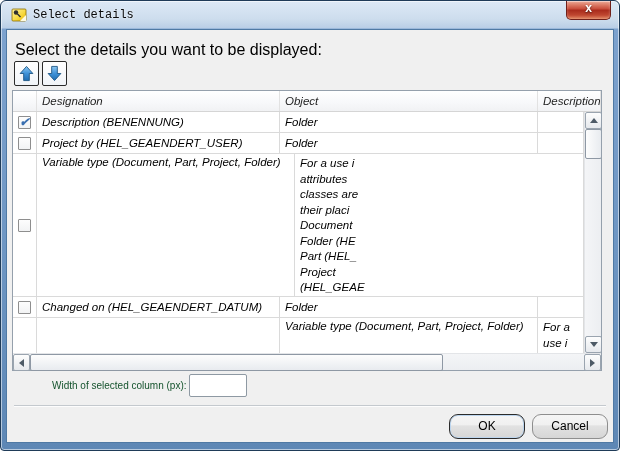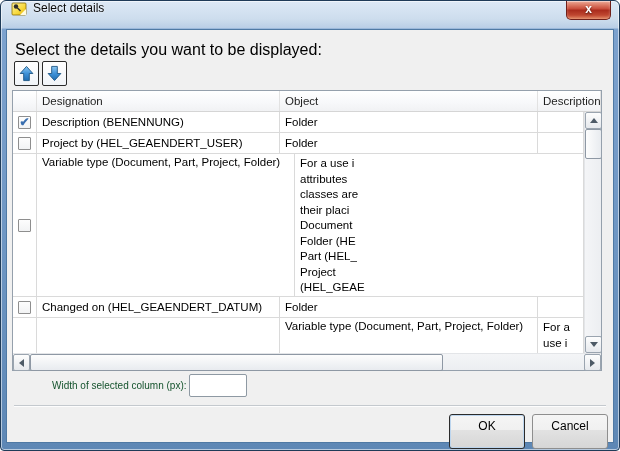--- a/index.html
+++ b/index.html
@@ -8,21 +8,21 @@
 
   .window {
     position:absolute; left:0; top:0; width:620px; height:451px;
     border:1px solid #1f3b58; border-radius:6px 6px 4px 4px;
     background:linear-gradient(180deg,#dde9f6 0px,#cddded 18px,#b9cee6 27px,#7da2ce 28px,#6e96c3 55%,#5d87b5 100%);
     box-shadow:inset 0 0 0 1px rgba(255,255,255,.55);
     overflow:hidden;
   }
 
   
-  .titlebar { position:absolute; left:0; top:0; right:0; height:28px; display:flex; padding-left:10px; }
+  .titlebar { position:absolute; left:0; top:0; right:0; height:28px; display:flex; align-items:center; padding-left:10px;font-family:Liberation Mono, monospace; }
   .app-icon { width:16px; height:16px; margin-right:6px; flex:0 0 auto; }
   .title { font-size:12px; color:#0a0a0a; text-shadow:0 0 3px rgba(255,255,255,.9); }
   .close-btn {
     position:absolute; top:0; right:8px; width:45px; height:19px;
     border:1px solid #70201a; border-top:none; border-radius:0 0 5px 5px;
     background:linear-gradient(180deg,#eba796 0%,#dd7f6a 20%,#c74a38 45%,#a92b1c 50%,#bf4630 78%,#e2855f 100%);
     color:#fff; font-size:12px; font-weight:bold; text-align:center; line-height:17px;
     text-shadow:0 1px 2px rgba(0,0,0,.6);
     box-shadow:inset 0 1px 0 rgba(255,255,255,.4), inset 0 0 3px rgba(255,255,255,.3);
     cursor:pointer;
@@ -39,21 +39,21 @@
     position:absolute; top:31px; width:25px; height:25px;
     background:linear-gradient(#ffffff,#f1f4f8); border:1px solid #2b2b2b; border-radius:2px;
     display:flex; align-items:center; justify-content:center; cursor:pointer;
   }
   .move-btn.up { left:7px; }
   .move-btn.down { left:35px; }
 
   
   .listview {
     position:absolute; left:5px; top:60px; width:590px; height:281px;
-    background:#fff; border:1px solid #95a0ac;
+    background:#fff; border:1px solid #95a0ac;font-style:italic;
   }
   .lv-header { display:flex; height:21px; background:linear-gradient(#ffffff,#f7f8fa 60%,#f1f2f4); border-bottom:1px solid #d5d5d5; }
   .lv-hcell { font-size:11.5px; color:#1e1e1e; padding:4px 0 0 5px; border-right:1px solid #e2e2e2; overflow:hidden; white-space:nowrap; }
   .c-check { width:24px; flex:0 0 auto; }
   .c-des   { width:243px; flex:0 0 auto; }
   .c-obj   { width:258px; flex:0 0 auto; }
   .c-desc  { flex:1 1 auto; }
 
   .lv-body { position:relative; height:241px; overflow:hidden; }
   .lv-rows { position:absolute; left:0; top:0; right:17px; }
@@ -96,23 +96,23 @@
   
   .width-label { position:absolute; left:9px; top:350px; font-size:10px; color:#14532d;margin-left:36px; }
   .width-input {
     position:absolute; left:182px; top:344px; width:58px; height:23px;
     border:1px solid #8e99a3; border-radius:2px; background:#fff; font-size:12px; padding:0 4px;
     font-family:"Liberation Sans", sans-serif;
   }
   .separator { position:absolute; left:7px; right:7px; top:375px; height:2px;
     border-top:1px solid #c4c9ce; border-bottom:1px solid #fdfdfd; }
   .dlg-btn {
-    position:absolute; top:384px; width:76px; height:35px;
+    position:absolute; top:384px; width:76px; height:25px;
     background:linear-gradient(#f5f5f5,#f0f0f0 45%,#e2e2e2 46%,#d6d6d6);
-    border:1px solid #8e8e8e; border-radius:3px;
+    border:1px solid #8e8e8e; border-radius:9px;
     font-size:12px; color:#000; text-align:center; line-height:23px; cursor:pointer;
   }
   .dlg-btn.ok { left:442px; border:1px solid #2b2b2b; box-shadow:inset 0 0 0 1px #bcd5ee; }
   .dlg-btn.cancel { left:525px; }
 </style>
 </head>
 <body>
 
 <div class="window">
 

